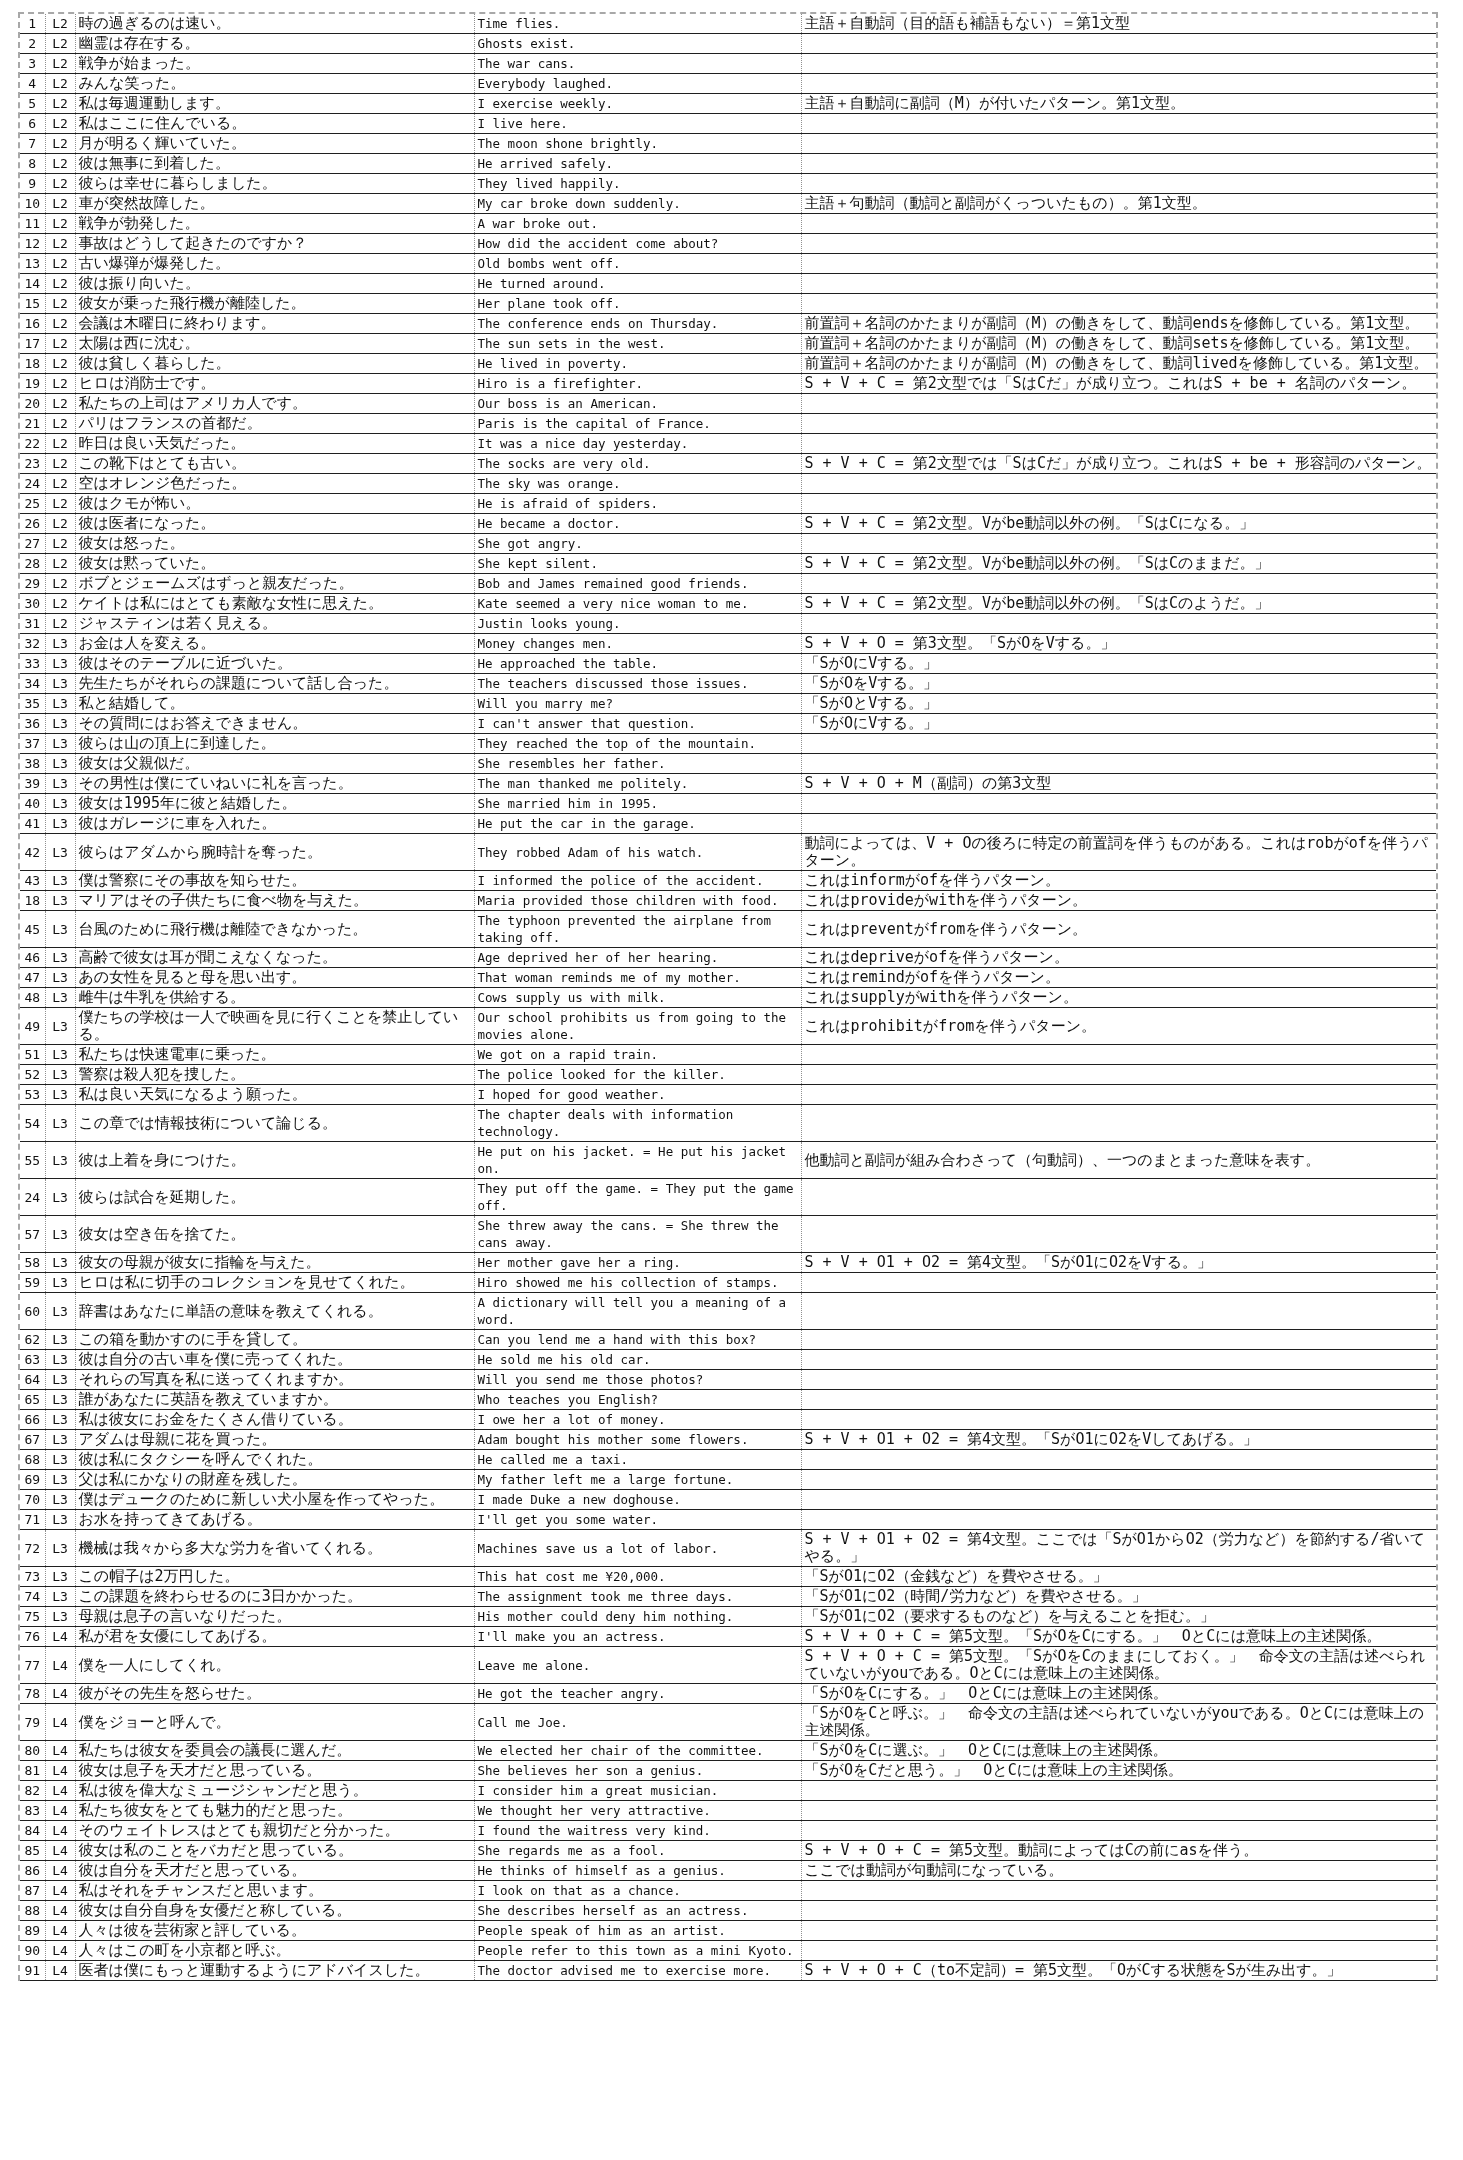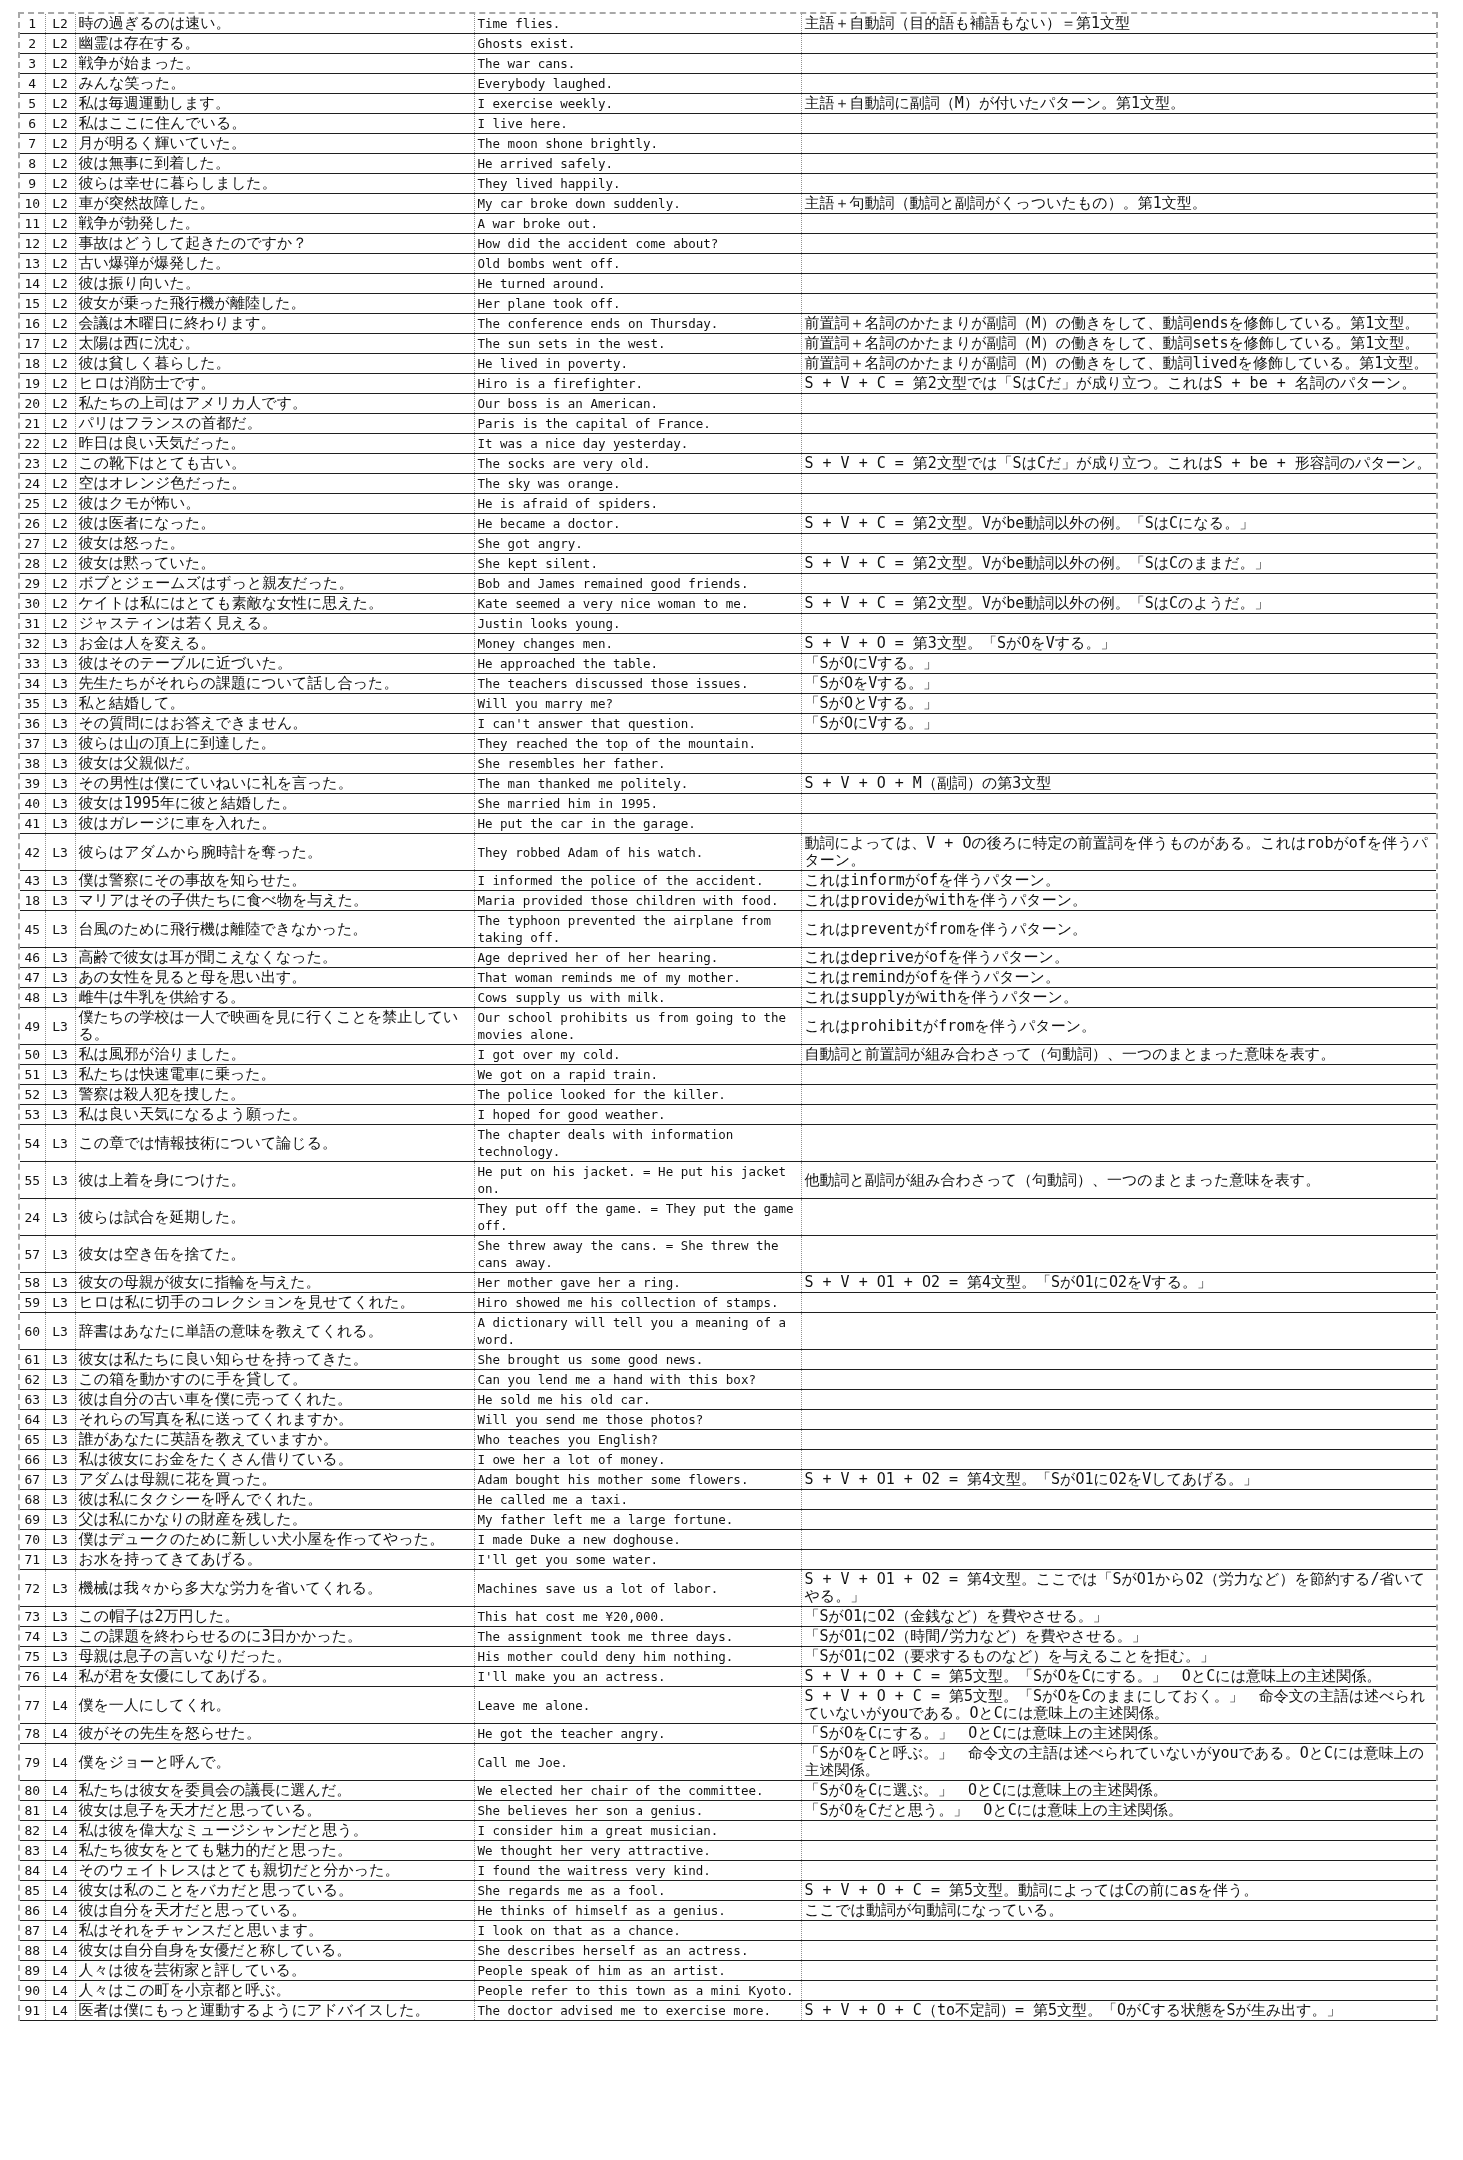--- a/index.html
+++ b/index.html
@@ -371,27 +371,20 @@
     <td class="c-note">これはsupplyがwithを伴うパターン。</td>
   </tr>
         <tr>
     <td class="c-num">49</td>
     <td class="c-lvl">L3</td>
     <td class="c-jp">僕たちの学校は一人で映画を見に行くことを禁止している。</td>
     <td class="c-en">Our school prohibits us from going to the movies alone.</td>
     <td class="c-note">これはprohibitがfromを伴うパターン。</td>
   </tr>
         <tr>
-    <td class="c-num">50</td>
-    <td class="c-lvl">L3</td>
-    <td class="c-jp">私は風邪が治りました。</td>
-    <td class="c-en">I got over my cold.</td>
-    <td class="c-note">自動詞と前置詞が組み合わさって（句動詞）、一つのまとまった意味を表す。</td>
-  </tr>
-        <tr>
     <td class="c-num">51</td>
     <td class="c-lvl">L3</td>
     <td class="c-jp">私たちは快速電車に乗った。</td>
     <td class="c-en">We got on a rapid train.</td>
     <td class="c-note"></td>
   </tr>
         <tr>
     <td class="c-num">52</td>
     <td class="c-lvl">L3</td>
     <td class="c-jp">警察は殺人犯を捜した。</td>
@@ -445,27 +438,20 @@
     <td class="c-lvl">L3</td>
     <td class="c-jp">ヒロは私に切手のコレクションを見せてくれた。</td>
     <td class="c-en">Hiro showed me his collection of stamps.</td>
     <td class="c-note"></td>
   </tr>
         <tr>
     <td class="c-num">60</td>
     <td class="c-lvl">L3</td>
     <td class="c-jp">辞書はあなたに単語の意味を教えてくれる。</td>
     <td class="c-en">A dictionary will tell you a meaning of a word.</td>
-    <td class="c-note"></td>
-  </tr>
-        <tr>
-    <td class="c-num">61</td>
-    <td class="c-lvl">L3</td>
-    <td class="c-jp">彼女は私たちに良い知らせを持ってきた。</td>
-    <td class="c-en">She brought us some good news.</td>
     <td class="c-note"></td>
   </tr>
         <tr>
     <td class="c-num">62</td>
     <td class="c-lvl">L3</td>
     <td class="c-jp">この箱を動かすのに手を貸して。</td>
     <td class="c-en">Can you lend me a hand with this box?</td>
     <td class="c-note"></td>
   </tr>
         <tr>

